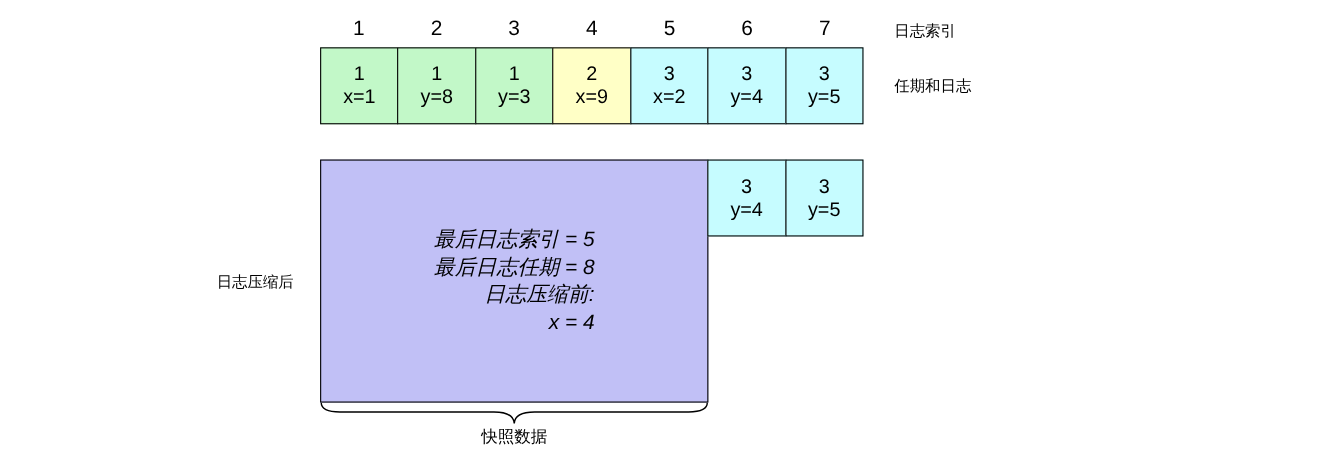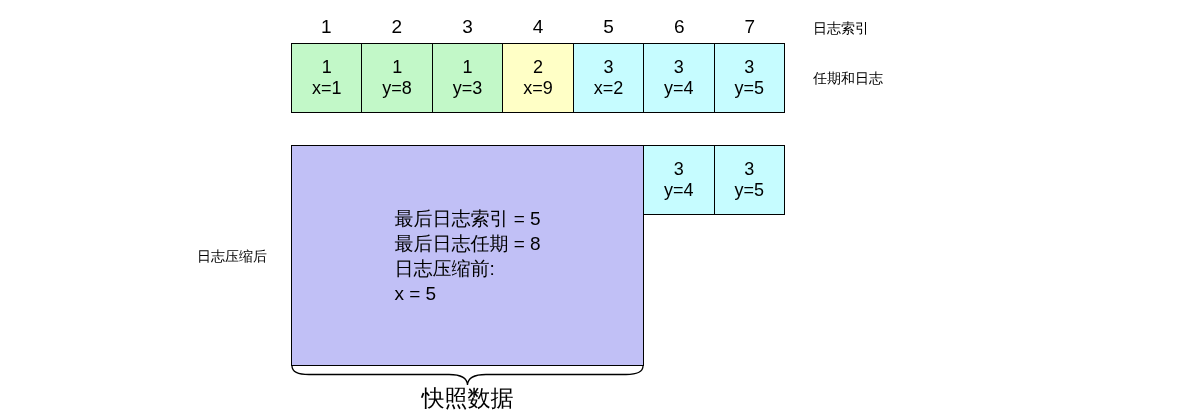--- a/index.html
+++ b/index.html
@@ -64,31 +64,32 @@
     left: 291px; top: 145px;
     width: 353px; height: 221px;
     box-sizing: border-box;
     background: #c1c0f6;
     border: 1px solid #000000;
     display: flex;
     align-items: center;
     justify-content: center;
   }
   .snapshot-text {
-    text-align: left;
+    text-align: right;
     font-size: 19px;
     line-height: 25px;
+    font-style: italic;
   }
 
   .brace-svg { left: 291px; top: 366px; }
   .snapshot-caption {
     left: 291px; top: 387px;
     width: 353px;
     text-align: center;
-    font-size: 23px;
+    font-size: 15px;
     line-height: 22px;
   }
 </style>
 </head>
 <body>
 
 <div class="canvas">
 
   <div class="abs index-row">
     <span class="idx">1</span>
@@ -133,21 +134,21 @@
   </div>
   <div class="abs lbl lbl-right" style="top:67px">任期和日志</div>
 
   <div class="abs lbl lbl-left" style="top:245px">日志压缩后</div>
 
   <div class="abs snapshot-box">
     <div class="snapshot-text">
       <div>最后日志索引 = 5</div>
       <div>最后日志任期 = 8</div>
       <div>日志压缩前:</div>
-      <div>x = 5</div>
+      <div>x = 4</div>
     </div>
   </div>
 
   <div class="abs cell-row after-cells">
     <div class="cell c-cyan">
       <span>3</span>
       <span>y=4</span>
     </div>
     <div class="cell c-cyan">
       <span>3</span>

